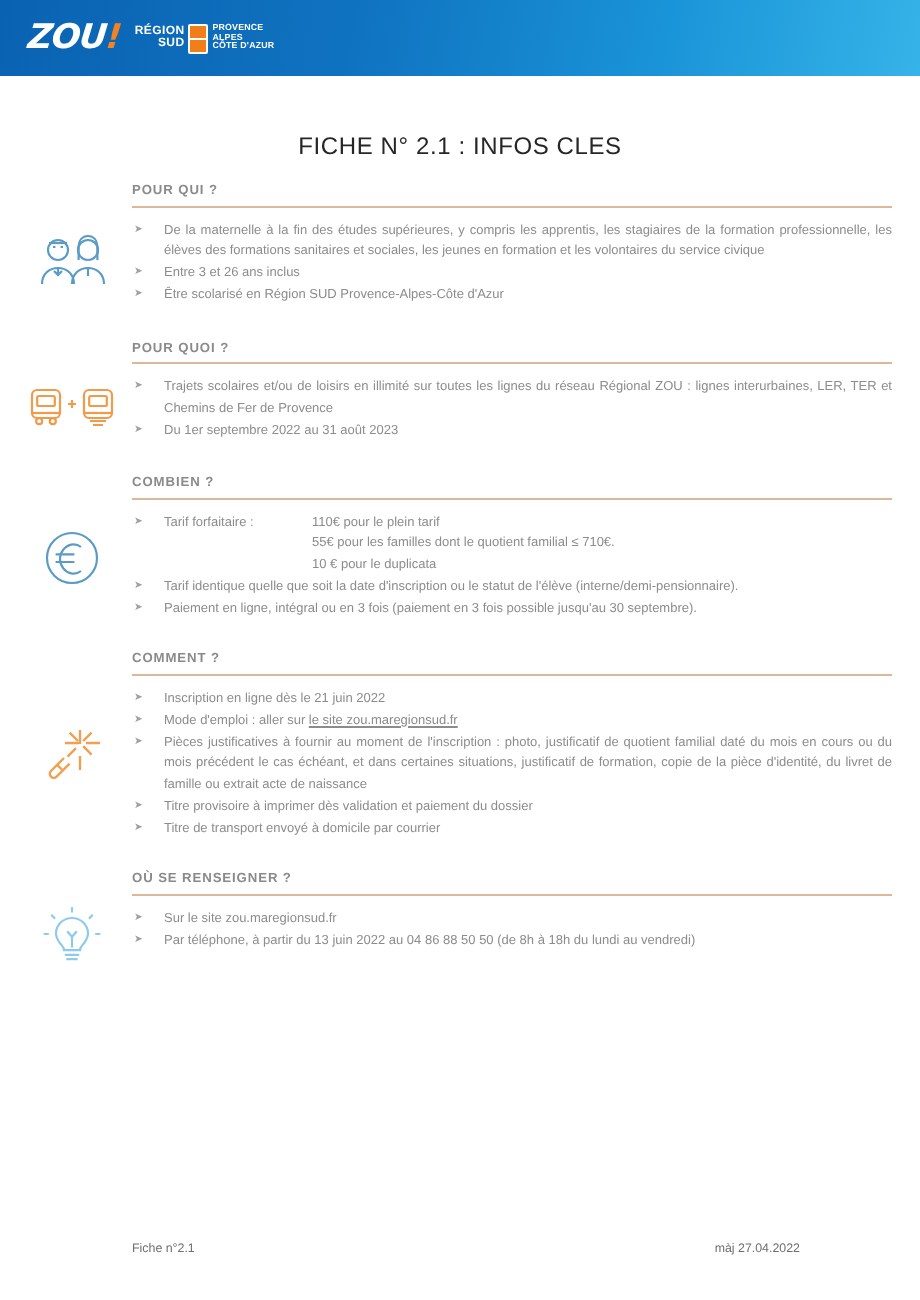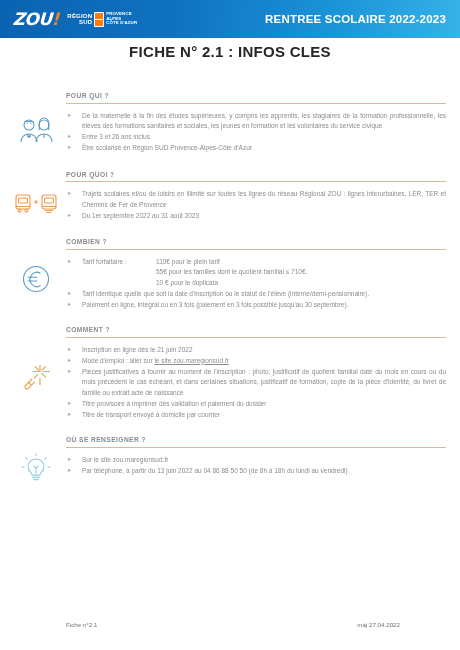--- a/index.html
+++ b/index.html
@@ -84,25 +84,25 @@
     padding-right: 14px;
     font-size: 11.5px;
     font-weight: bold;
     color: #ffffff;
     letter-spacing: 0.2px;
   }
 
   
   .doc-title {
     position: absolute;
-    top: 43px; left: 0;
+    top: 66px; left: 0;
     width: 460px;
     text-align: center;
-    font-size: 15px;
-    font-weight: bold;
+    font-size: 12px;
+    font-weight: normal;
     color: #262626;
     letter-spacing: 0.3px;
   }
 
   
   .content {
     position: absolute;
     top: 92px; left: 0;
     width: 460px;
   }
@@ -184,21 +184,20 @@
           <div class="fl-mid"></div>
           <div class="fl-bot"></div>
       </div>
       <div class="region-sub">
         <div>PROVENCE</div>
         <div>ALPES</div>
         <div>CÔTE D'AZUR</div>
       </div>
     </div>
   </div>
-  <div class="header-title">RENTREE SCOLAIRE 2022-2023</div>
 </div>
 
 <div class="doc-title">FICHE N° 2.1 : INFOS CLES</div>
 
 <div class="content">
 
   <div class="section">
     <div class="sec-icon">
       <svg width="40" height="36" viewBox="0 0 40 36" fill="none" stroke="#5b9bc4" stroke-width="1.1">
         <circle cx="13" cy="14" r="5"></circle>

